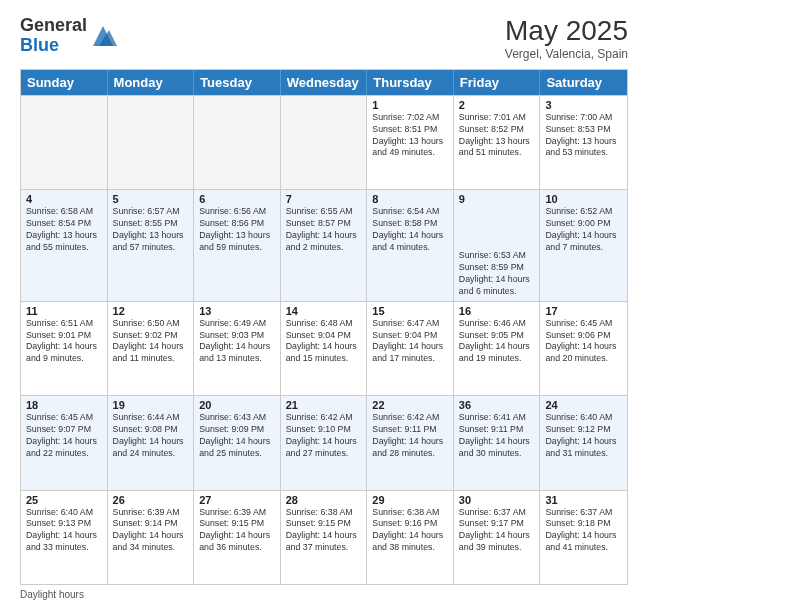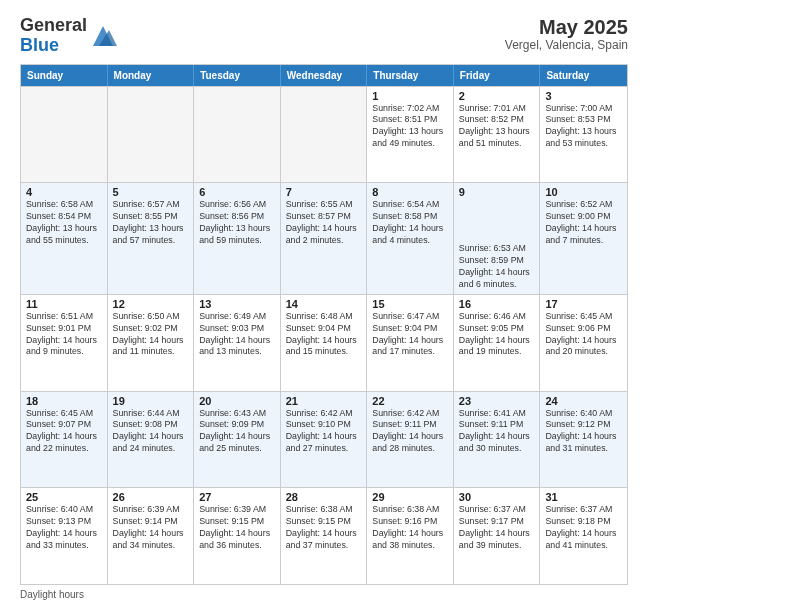--- a/index.html
+++ b/index.html
@@ -36,43 +36,43 @@
     .logo-blue { color: #1a6fba; }
     .logo-icon {
       width: 28px;
       height: 28px;
       margin-left: 2px;
     }
     .title-block {
       text-align: right;
     }
     .month-title {
-      font-size: 20px;
-      font-weight: bold;
+      font-size: 28px;
+      font-weight: normal;
       color: #333;
       line-height: 1.1;
     }
     .location {
       font-size: 12px;
       color: #555;
     }
     .calendar {
       flex: 1;
       display: flex;
       flex-direction: column;
       border: 1px solid #ccc;
     }
     .cal-header {
       display: grid;
       grid-template-columns: repeat(7, 1fr);
       background: #2a7abf;
     }
     .cal-header-cell {
       color: #fff;
-      font-size: 10px;
+      font-size: 13px;
       font-weight: bold;
       padding: 5px 6px;
       text-align: left;
       border-right: 1px solid #4a9ad4;
     }
     .cal-header-cell:last-child { border-right: none; }
     .cal-body {
       display: flex;
       flex-direction: column;
       flex: 1;
@@ -306,21 +306,21 @@
 and 27 minutes.</div>
           </div>
           <div class="cal-cell alt-row">
             <div class="day-num">22</div>
             <div class="day-info" style="white-space: pre-line;">Sunrise: 6:42 AM
 Sunset: 9:11 PM
 Daylight: 14 hours
 and 28 minutes.</div>
           </div>
           <div class="cal-cell alt-row">
-            <div class="day-num">23</div>
+            <div class="day-num">36</div>
             <div class="day-info" style="white-space: pre-line;">Sunrise: 6:41 AM
 Sunset: 9:11 PM
 Daylight: 14 hours
 and 30 minutes.</div>
           </div>
           <div class="cal-cell alt-row">
             <div class="day-num">24</div>
             <div class="day-info" style="white-space: pre-line;">Sunrise: 6:40 AM
 Sunset: 9:12 PM
 Daylight: 14 hours

